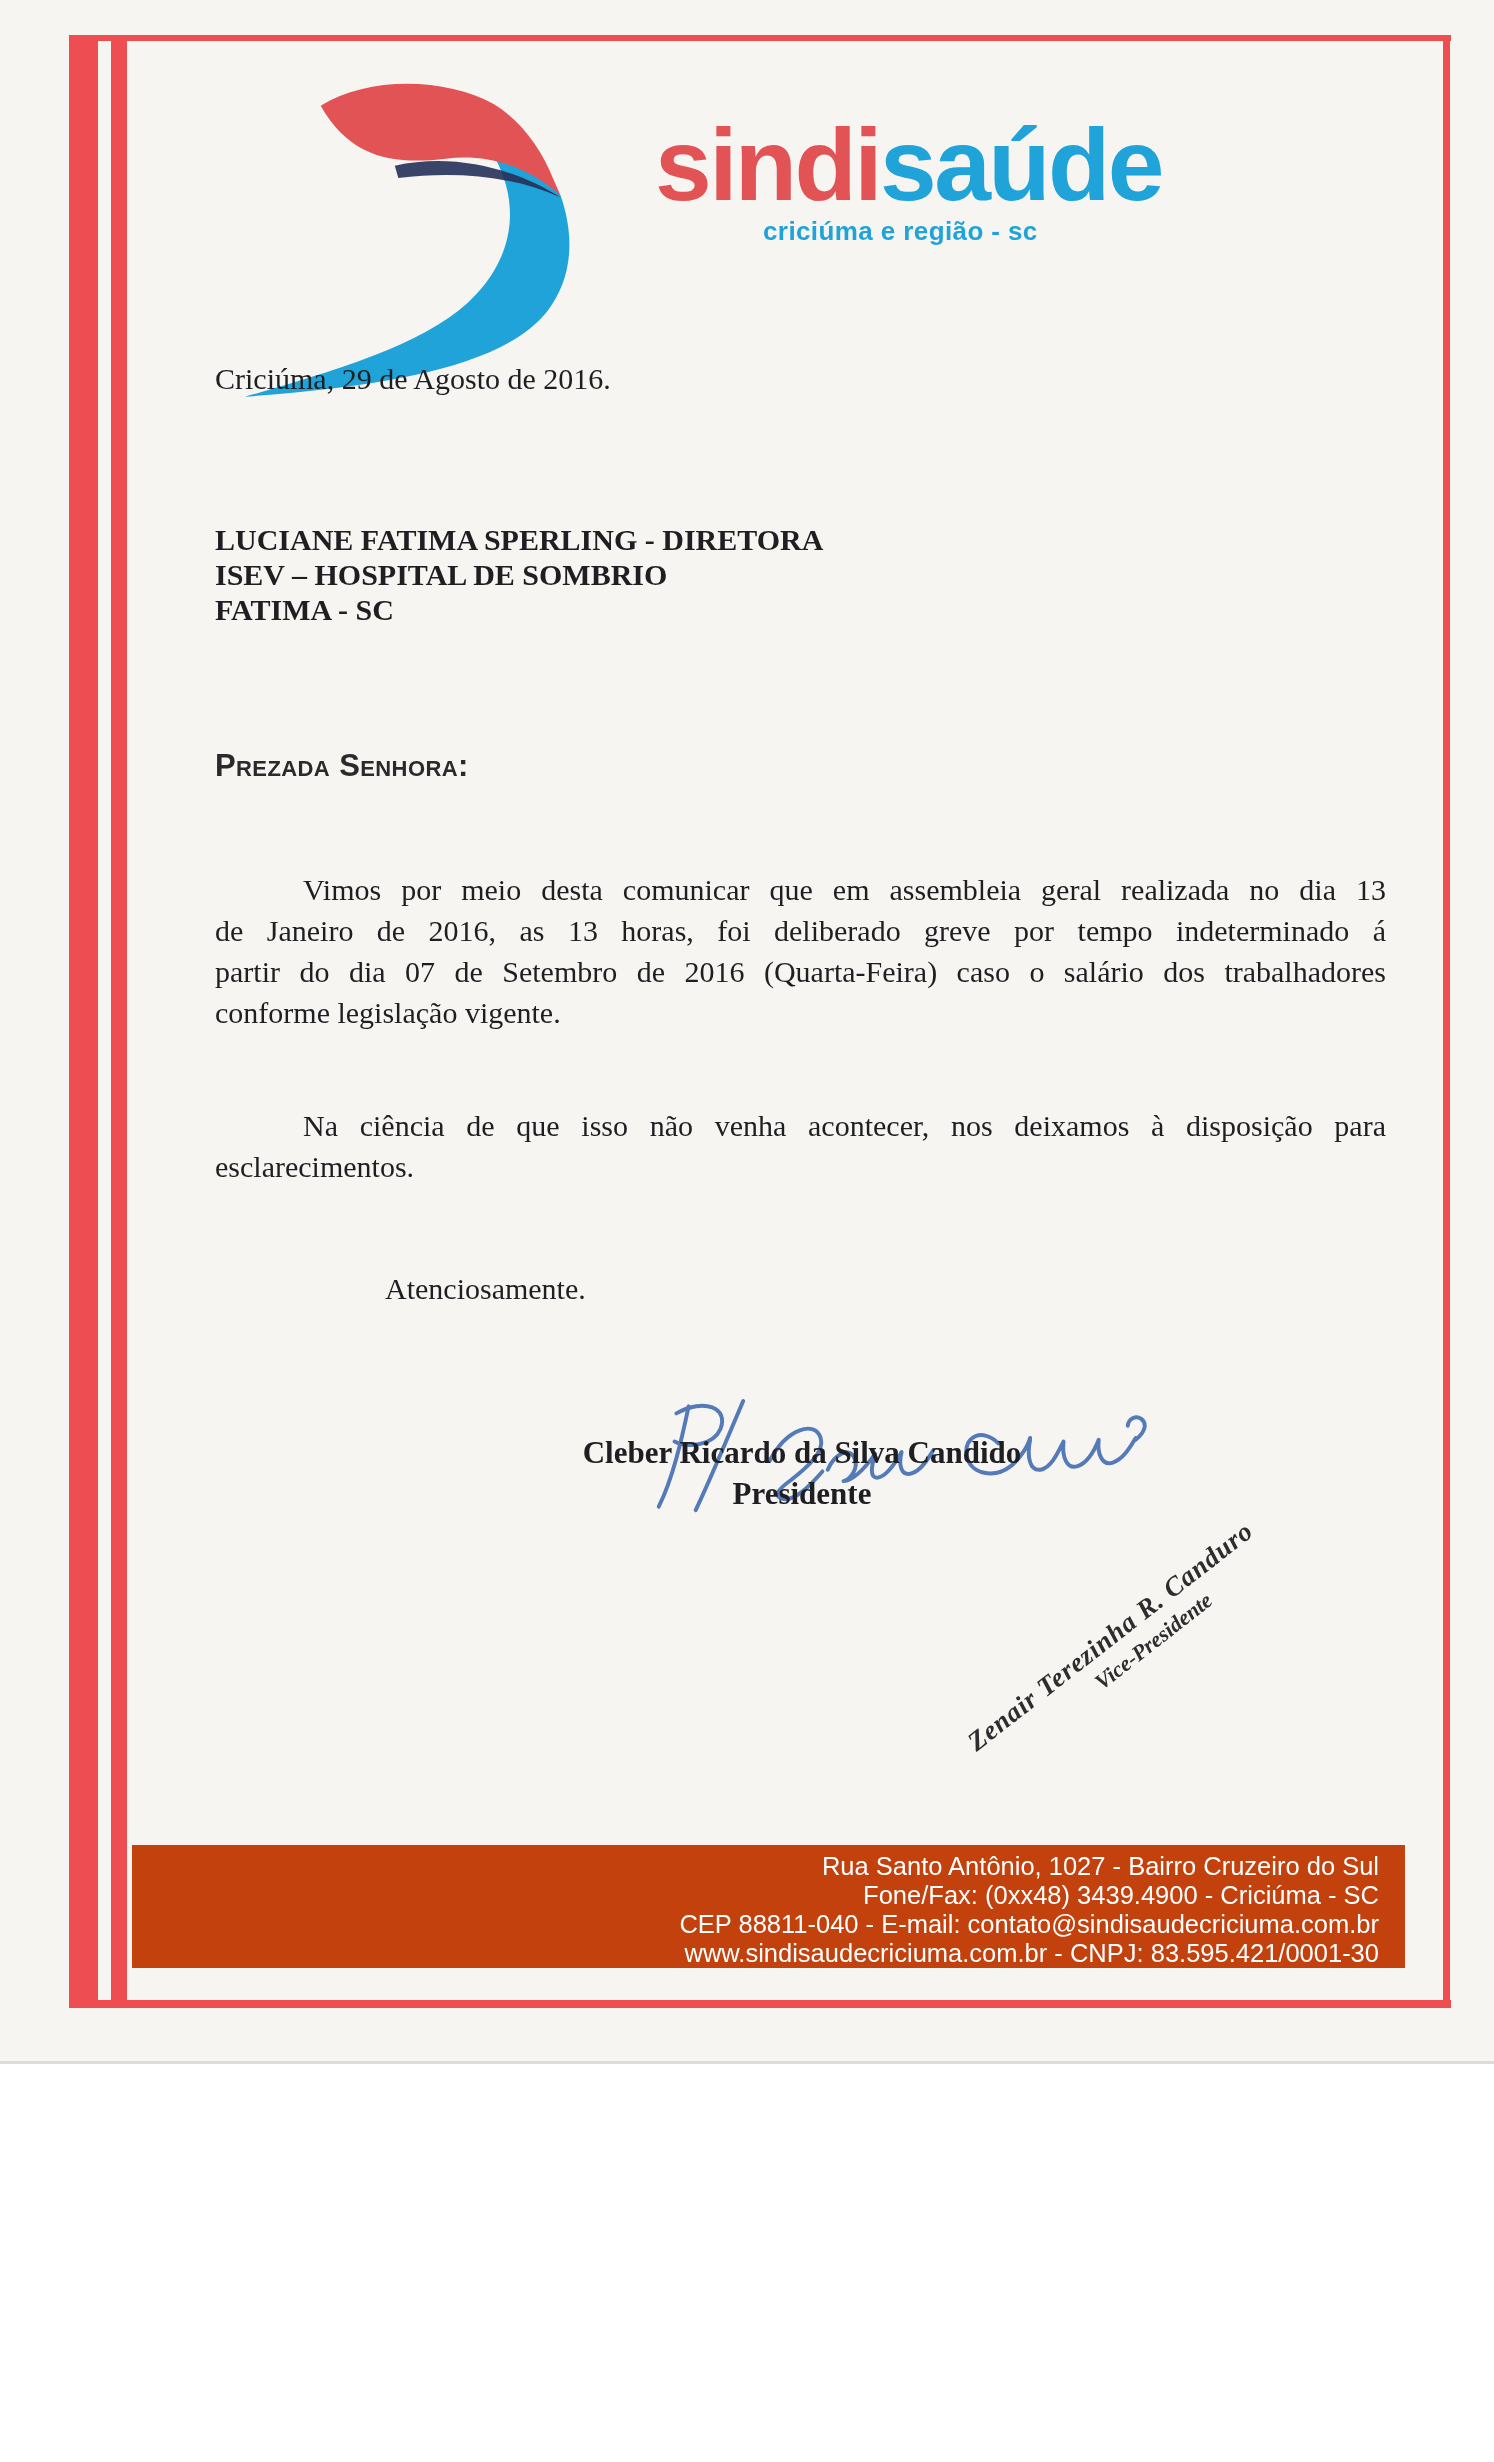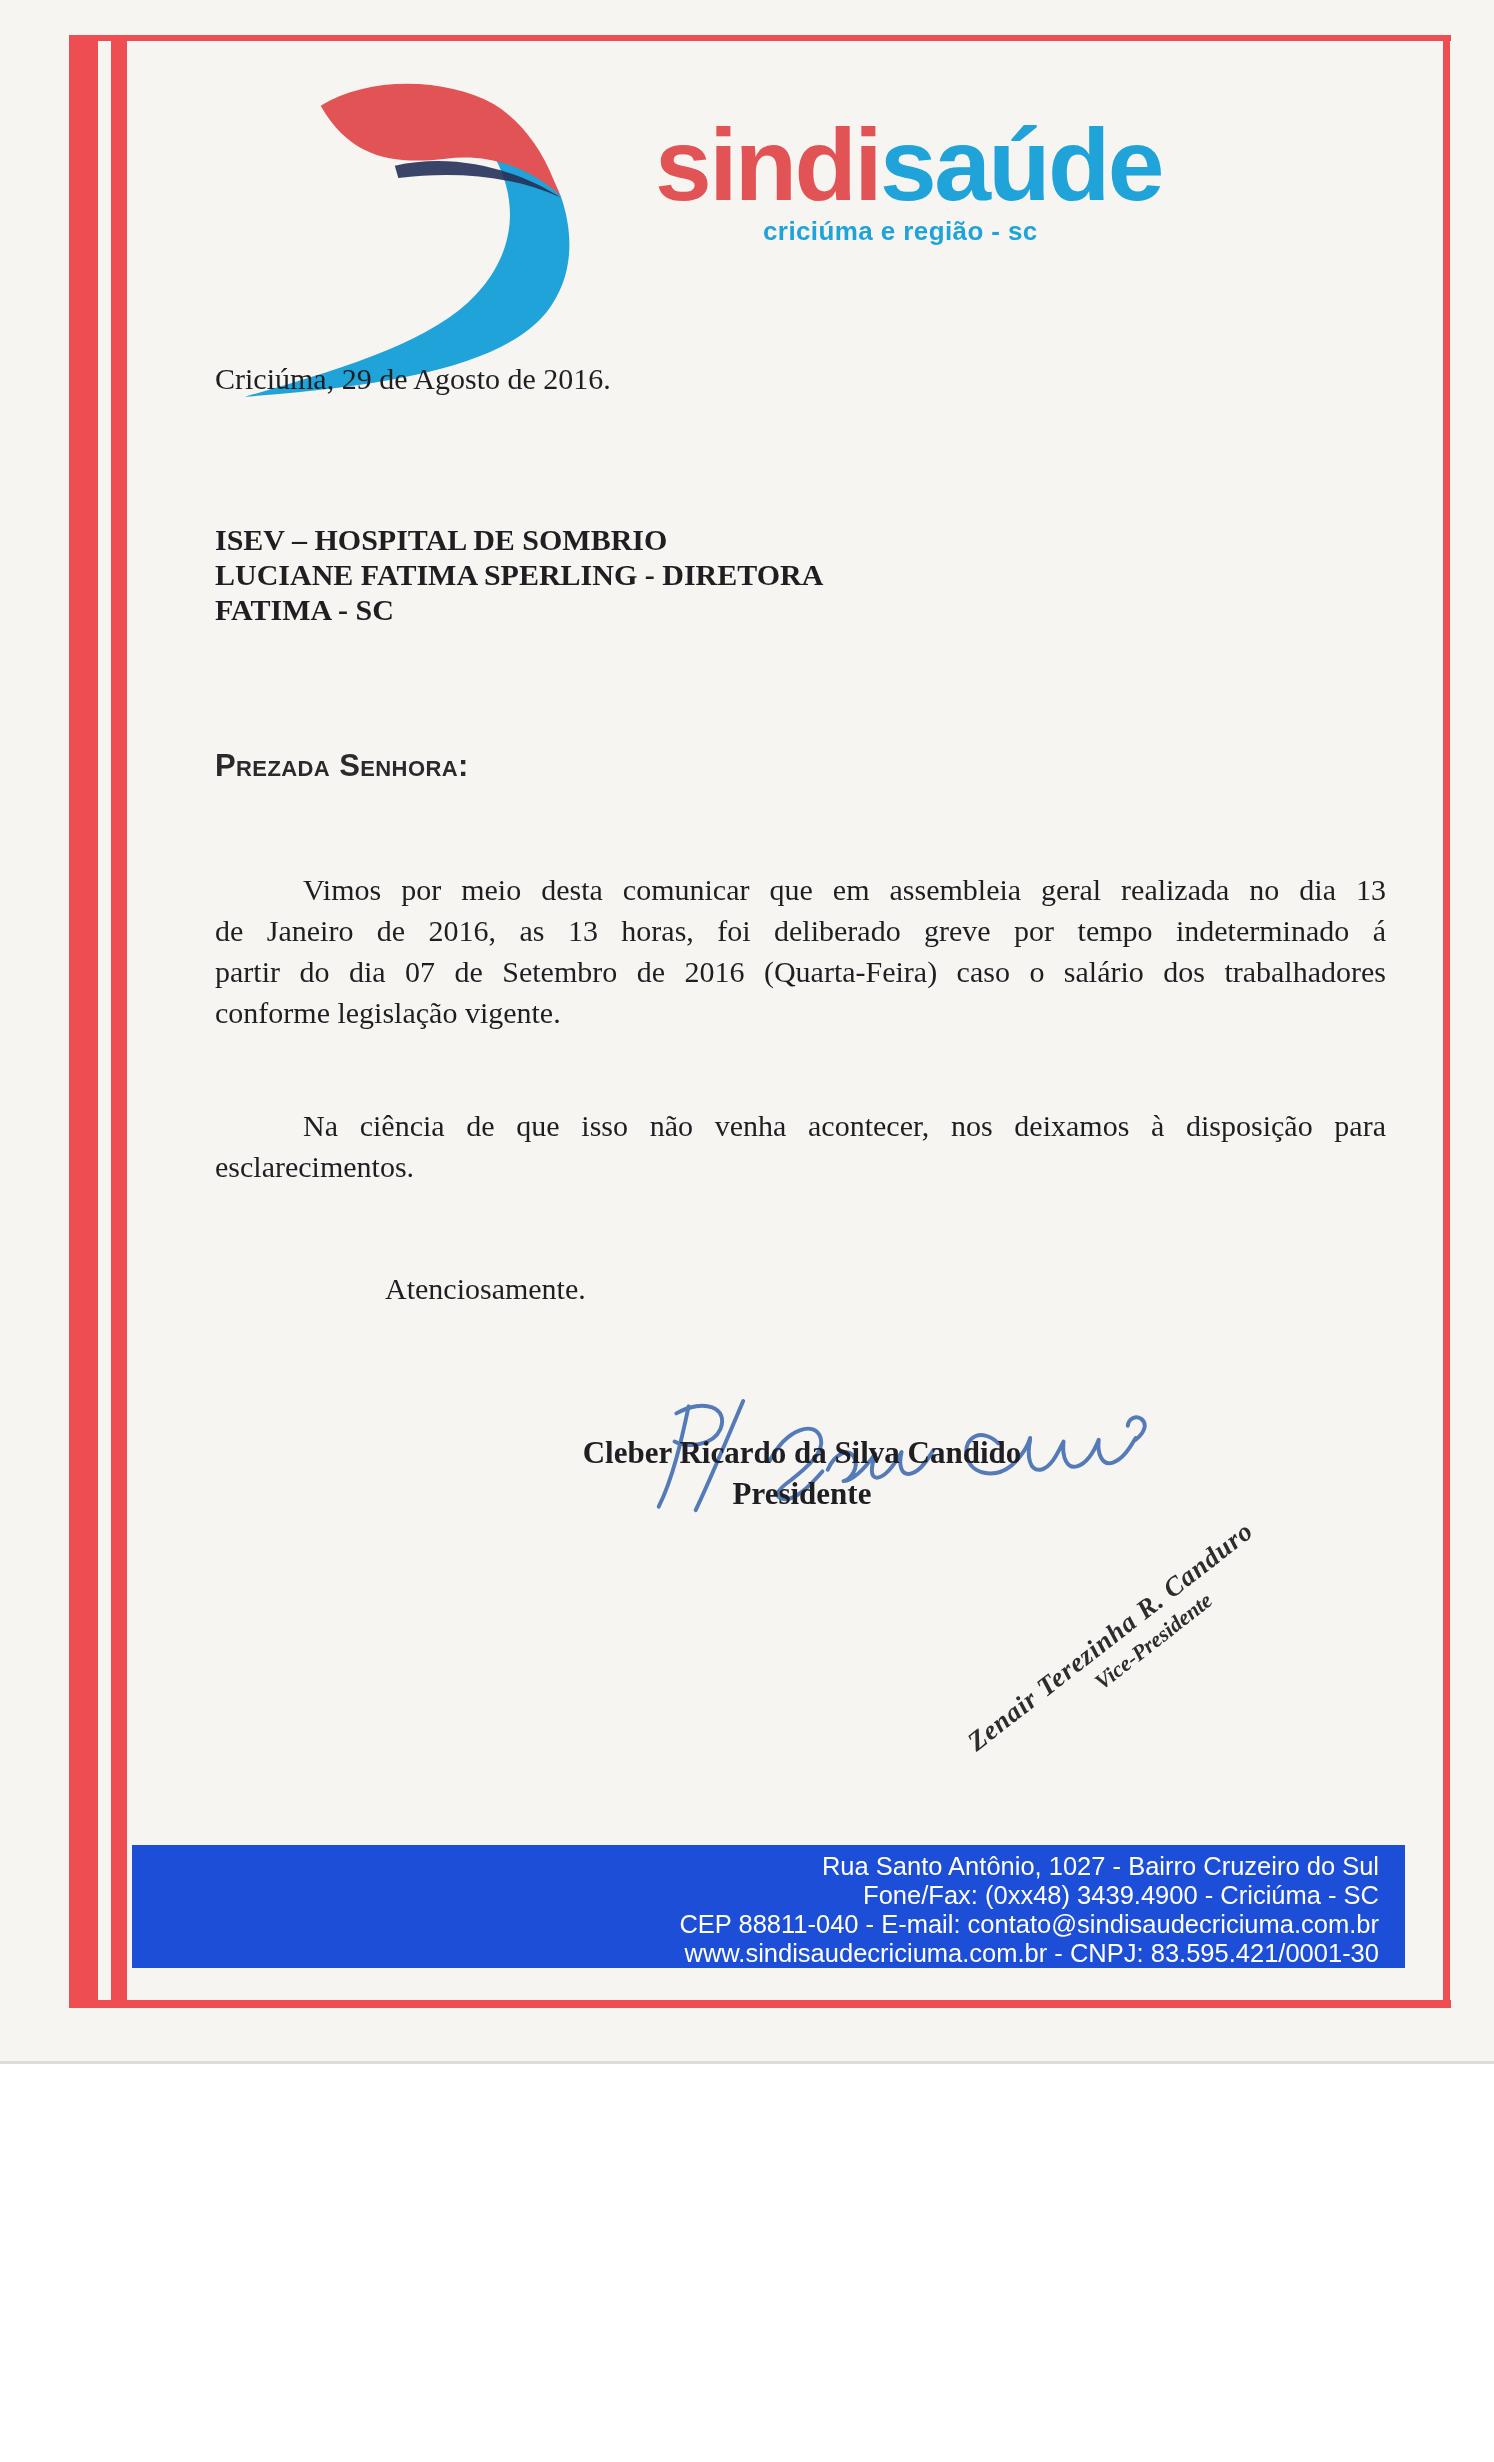--- a/index.html
+++ b/index.html
@@ -59,21 +59,21 @@
 
   .stamp{
     position:absolute;left:930px;top:1618px;width:378px;text-align:center;
     transform:rotate(-38deg);transform-origin:50% 50%;
     color:#2e2c2e;font-style:italic;font-weight:bold;
   }
   .stamp-name{font-size:27px;letter-spacing:0.9px;white-space:nowrap;}
   .stamp-title{font-size:22px;margin-top:1.8px;padding-left:62px;}
 
   .footer-bar{
-    position:absolute;left:132px;top:1845px;width:1273px;height:123px;background:#1d4ed8;
+    position:absolute;left:132px;top:1845px;width:1273px;height:123px;background:#c2410c;
     font-family:"Liberation Sans", sans-serif;color:#ffffff;
     font-size:25.5px;line-height:29px;text-align:right;
     padding-top:7px;box-sizing:border-box;
   }
   .footer-bar .fline{padding-right:26px;}
 </style>
 </head>
 <body>
 
 <div class="paper"></div>
@@ -89,22 +89,22 @@
   <path d="M 368,130 C 384,176 382,224 352,262 C 306,318 196,344 10,358 C 128,324 224,294 272,242 C 306,206 318,162 306,118 C 300,96 290,78 276,64 C 316,78 348,98 368,130 Z" fill="#1fa3d8"></path>
   <path d="M 180,96 C 250,80 322,102 368,132 C 316,108 250,102 184,110 Z" fill="#263059" opacity="0.9"></path>
   <path d="M 96,28 C 150,-6 238,-4 292,26 C 322,44 346,76 360,112 L 368,130 C 330,96 284,82 238,88 C 186,94 132,92 96,28 Z" fill="#e25356"></path>
 </svg>
 <div class="wordmark"><span class="w-red">sindi</span><span class="w-blue">saúde</span></div>
 <div class="tagline">criciúma e região - sc</div>
 
 <div class="date-line">Criciúma, 29 de Agosto de 2016.</div>
 
 <div class="recipient">
+  <div>LUCIANE FATIMA SPERLING - DIRETORA</div>
   <div>ISEV – HOSPITAL DE SOMBRIO</div>
-  <div>LUCIANE FATIMA SPERLING - DIRETORA</div>
   <div>FATIMA - SC</div>
 </div>
 
 <div class="salutation">Prezada Senhora:</div>
 
 <div class="para para-1">
   <div class="jline jfirst">Vimos por meio desta comunicar que em assembleia geral realizada no dia 13</div>
   <div class="jline">de Janeiro de 2016, as 13 horas, foi deliberado greve por tempo indeterminado á</div>
   <div class="jline">partir do dia 07 de Setembro de 2016 (Quarta-Feira) caso o salário dos trabalhadores</div>
   <div class="jline jlast">conforme legislação vigente.</div>

